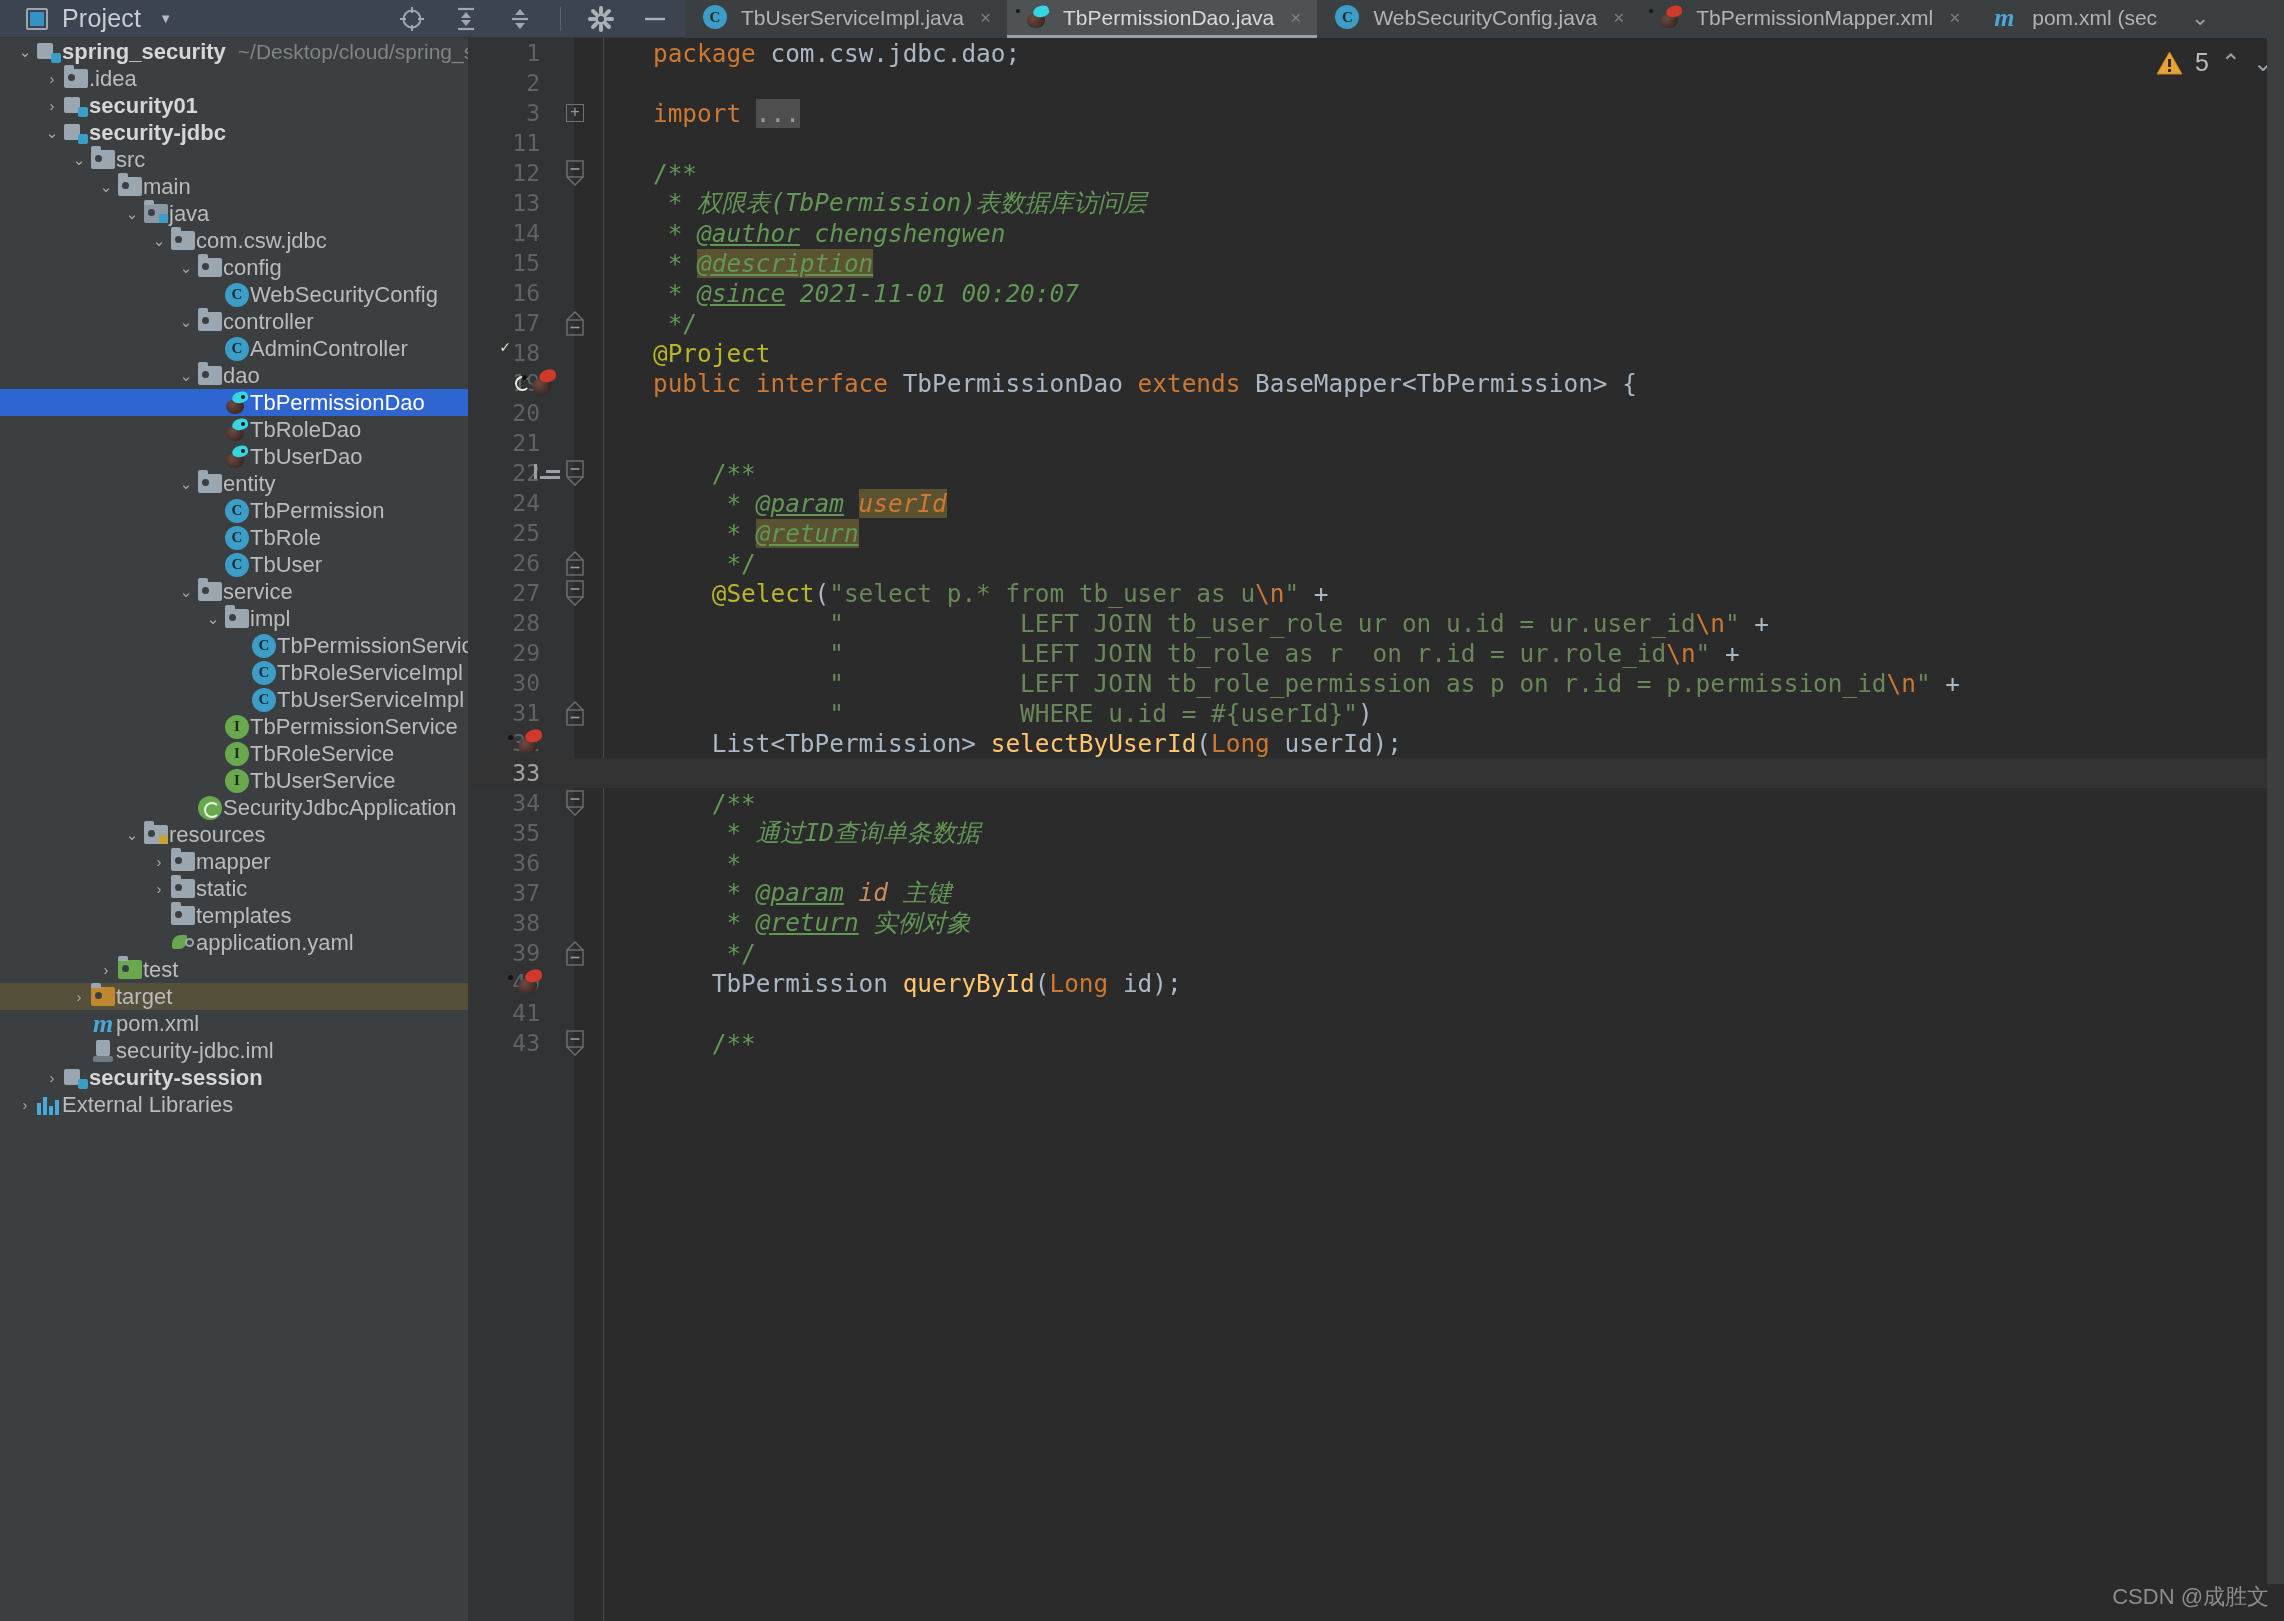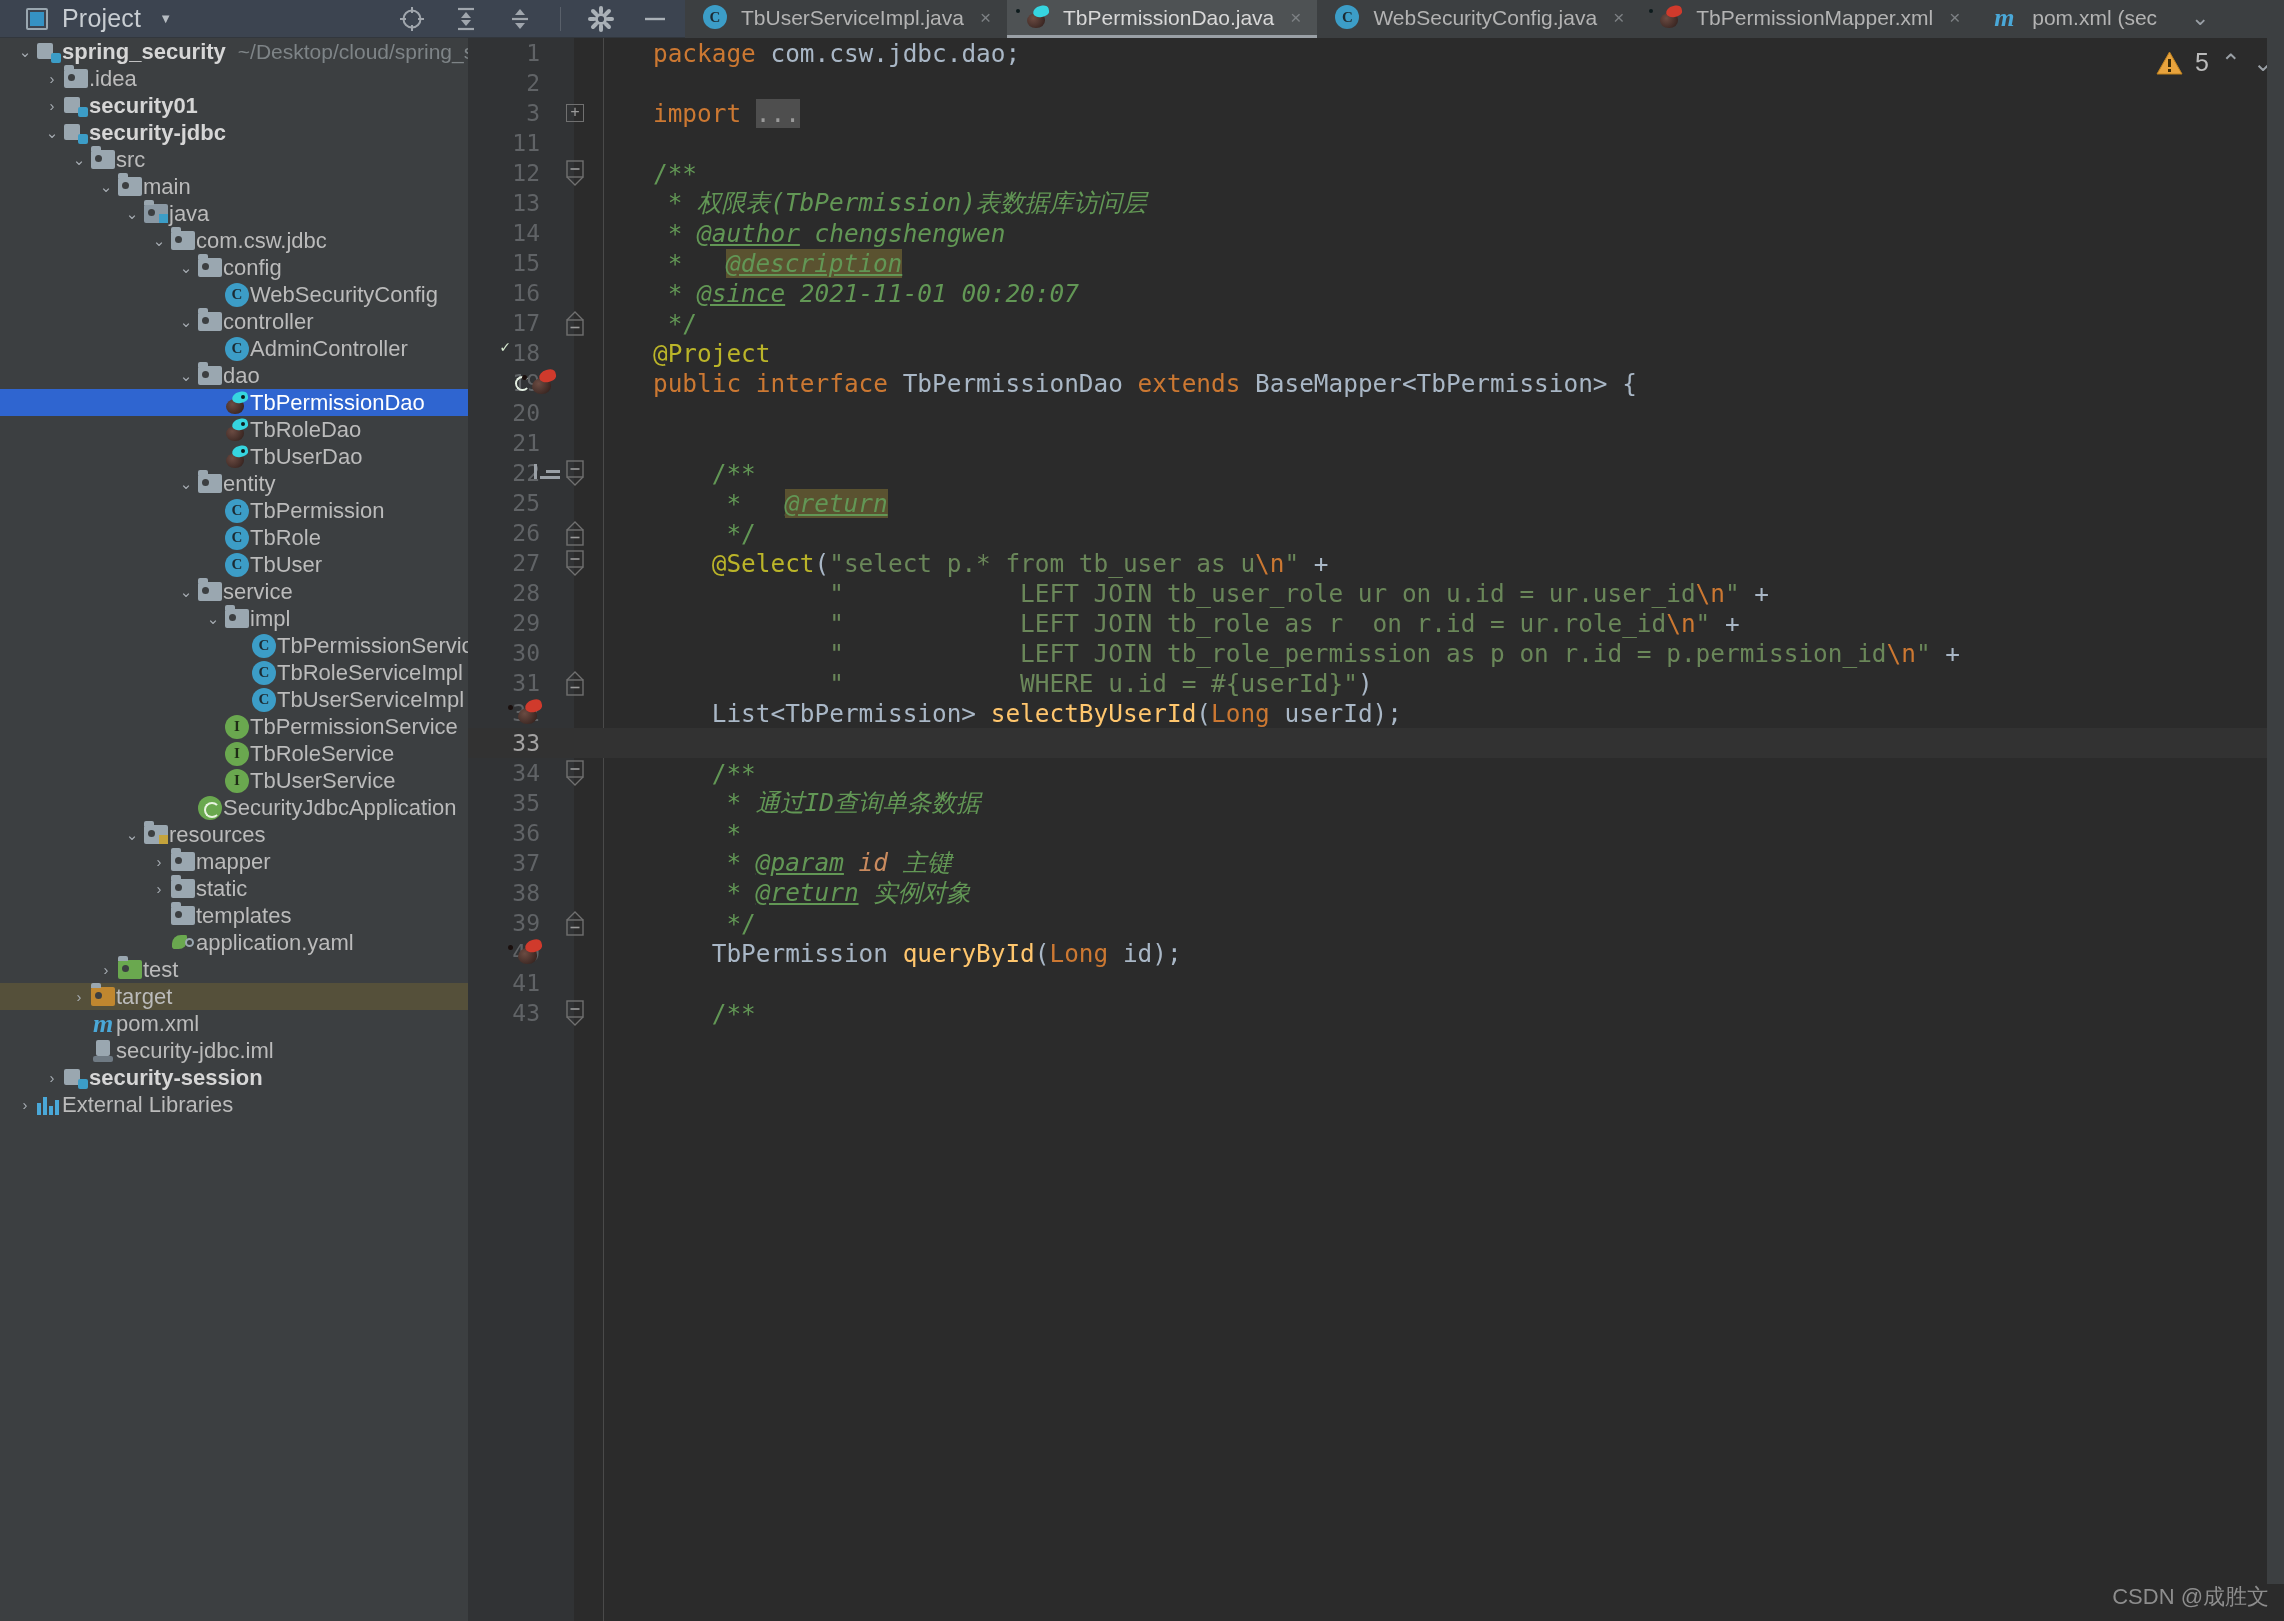--- a/index.html
+++ b/index.html
@@ -151,21 +151,21 @@
   
   .kw{color:#cc7832;}
   .txt{color:#a9b7c6;}
   .str{color:#6a8759;}
   .cmt{color:#629755;}
   .cmt-i{color:#629755;font-style:italic;}
   .tag{color:#629755;font-style:italic;text-decoration:underline;}
   .ann{color:#bbb529;}
   .meth{color:#ffc66d;}
   .esc{color:#cc7832;}
-  .hl{background:#5a5230;margin-left:29px;}
+  .hl{background:#5a5230;}
   .param-hl{background:#5a5230;color:#cc7832;font-style:italic;}
 
   
   .vguide{ position:absolute; left:135px; top:0; bottom:0; width:1px; background:#4a4a4a;}
 
   
   .gmark{ position:absolute; left:40px; top:2px; width:28px;height:26px;}
   .g-green{ width:25px;height:25px;border-radius:50%;background:#59a869;position:relative;}
   .g-green .chk{position:absolute;right:-2px;top:-3px;color:#d6e9d0;font-size:16px;font-weight:bold;}
   .g-impl{ width:25px;height:25px;border-radius:50%;
@@ -727,20 +727,21 @@
           </svg></span></div>
       <div class="cl"><span class="num">18</span><span class="gut"></span><span class="code"><span class="ann" style="">@Project</span></span><span class="gmark"><span class="g-green"><span class="chk">✓</span></span></span></div>
       <div class="cl"><span class="num">19</span><span class="gut"></span><span class="code"><span class="kw" style="">public </span><span class="kw" style="">interface </span><span class="txt" style="">TbPermissionDao </span><span class="kw" style="">extends </span><span class="txt" style="">BaseMapper&lt;TbPermission&gt; {</span></span><span class="gmark"><span class="g-impl"></span></span><span class="gmark" style="left:62px"><span class="g-bean"><span class="b1"></span><span class="b2"></span><span class="dot"></span></span></span></div>
       <div class="cl"><span class="num">20</span><span class="gut"></span><span class="code"></span></div>
       <div class="cl"><span class="num">21</span><span class="gut"></span><span class="code"></span></div>
       <div class="cl"><span class="num">22</span><span class="gut"></span><span class="code"><span class="cmt" style="">    /**</span></span><span class="g-lines"><b></b><i></i><i></i><i></i></span><span class="foldarr"><svg width="18" height="26" viewBox="0 0 18 26">
             <rect x="1" y="1" width="16" height="16" fill="none" stroke="#707070" stroke-width="1.4"></rect>
             <line x1="4.5" y1="9" x2="13.5" y2="9" stroke="#9a9a9a" stroke-width="1.6"></line>
             <path d="M1 17 L9 25 L17 17" fill="none" stroke="#707070" stroke-width="1.3"></path>
           </svg></span></div>
+      <div class="cl"><span class="num">24</span><span class="gut"></span><span class="code"><span class="cmt" style="">     * </span><span class="tag" style="">@param</span><span class="cmt" style=""> </span><span class="param-hl" style="">userId</span></span></div>
       <div class="cl"><span class="num">25</span><span class="gut"></span><span class="code"><span class="cmt" style="">     * </span><span class="tag hl" style="">@return</span></span></div>
       <div class="cl"><span class="num">26</span><span class="gut"></span><span class="code"><span class="cmt" style="">     */</span></span><span class="foldarr"><svg width="18" height="26" viewBox="0 0 18 26">
             <path d="M1 10 L9 2 L17 10" fill="none" stroke="#707070" stroke-width="1.3"></path>
             <rect x="1" y="10" width="16" height="15" fill="none" stroke="#707070" stroke-width="1.4"></rect>
             <line x1="4.5" y1="17.5" x2="13.5" y2="17.5" stroke="#9a9a9a" stroke-width="1.6"></line>
           </svg></span></div>
       <div class="cl"><span class="num">27</span><span class="gut"></span><span class="code"><span class="ann" style="">    @Select</span><span class="txt" style="">(</span><span class="str" style="">"select p.* from tb_user as u</span><span class="esc" style="">\n</span><span class="str" style="">" </span><span class="txt" style="">+</span></span><span class="foldarr"><svg width="18" height="26" viewBox="0 0 18 26">
             <rect x="1" y="1" width="16" height="16" fill="none" stroke="#707070" stroke-width="1.4"></rect>
             <line x1="4.5" y1="9" x2="13.5" y2="9" stroke="#9a9a9a" stroke-width="1.6"></line>
             <path d="M1 17 L9 25 L17 17" fill="none" stroke="#707070" stroke-width="1.3"></path>

